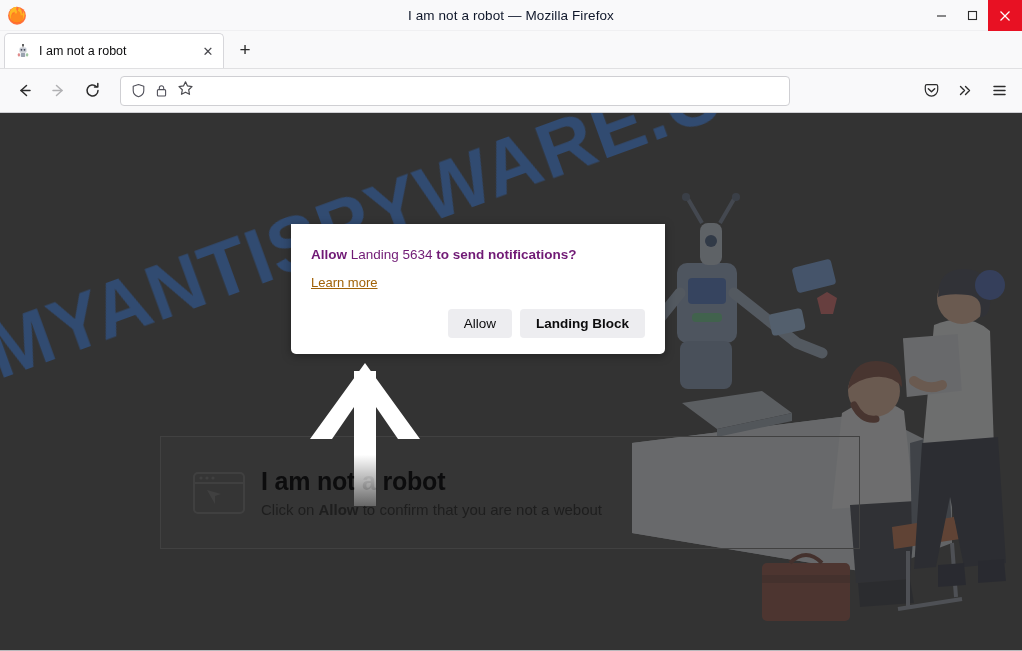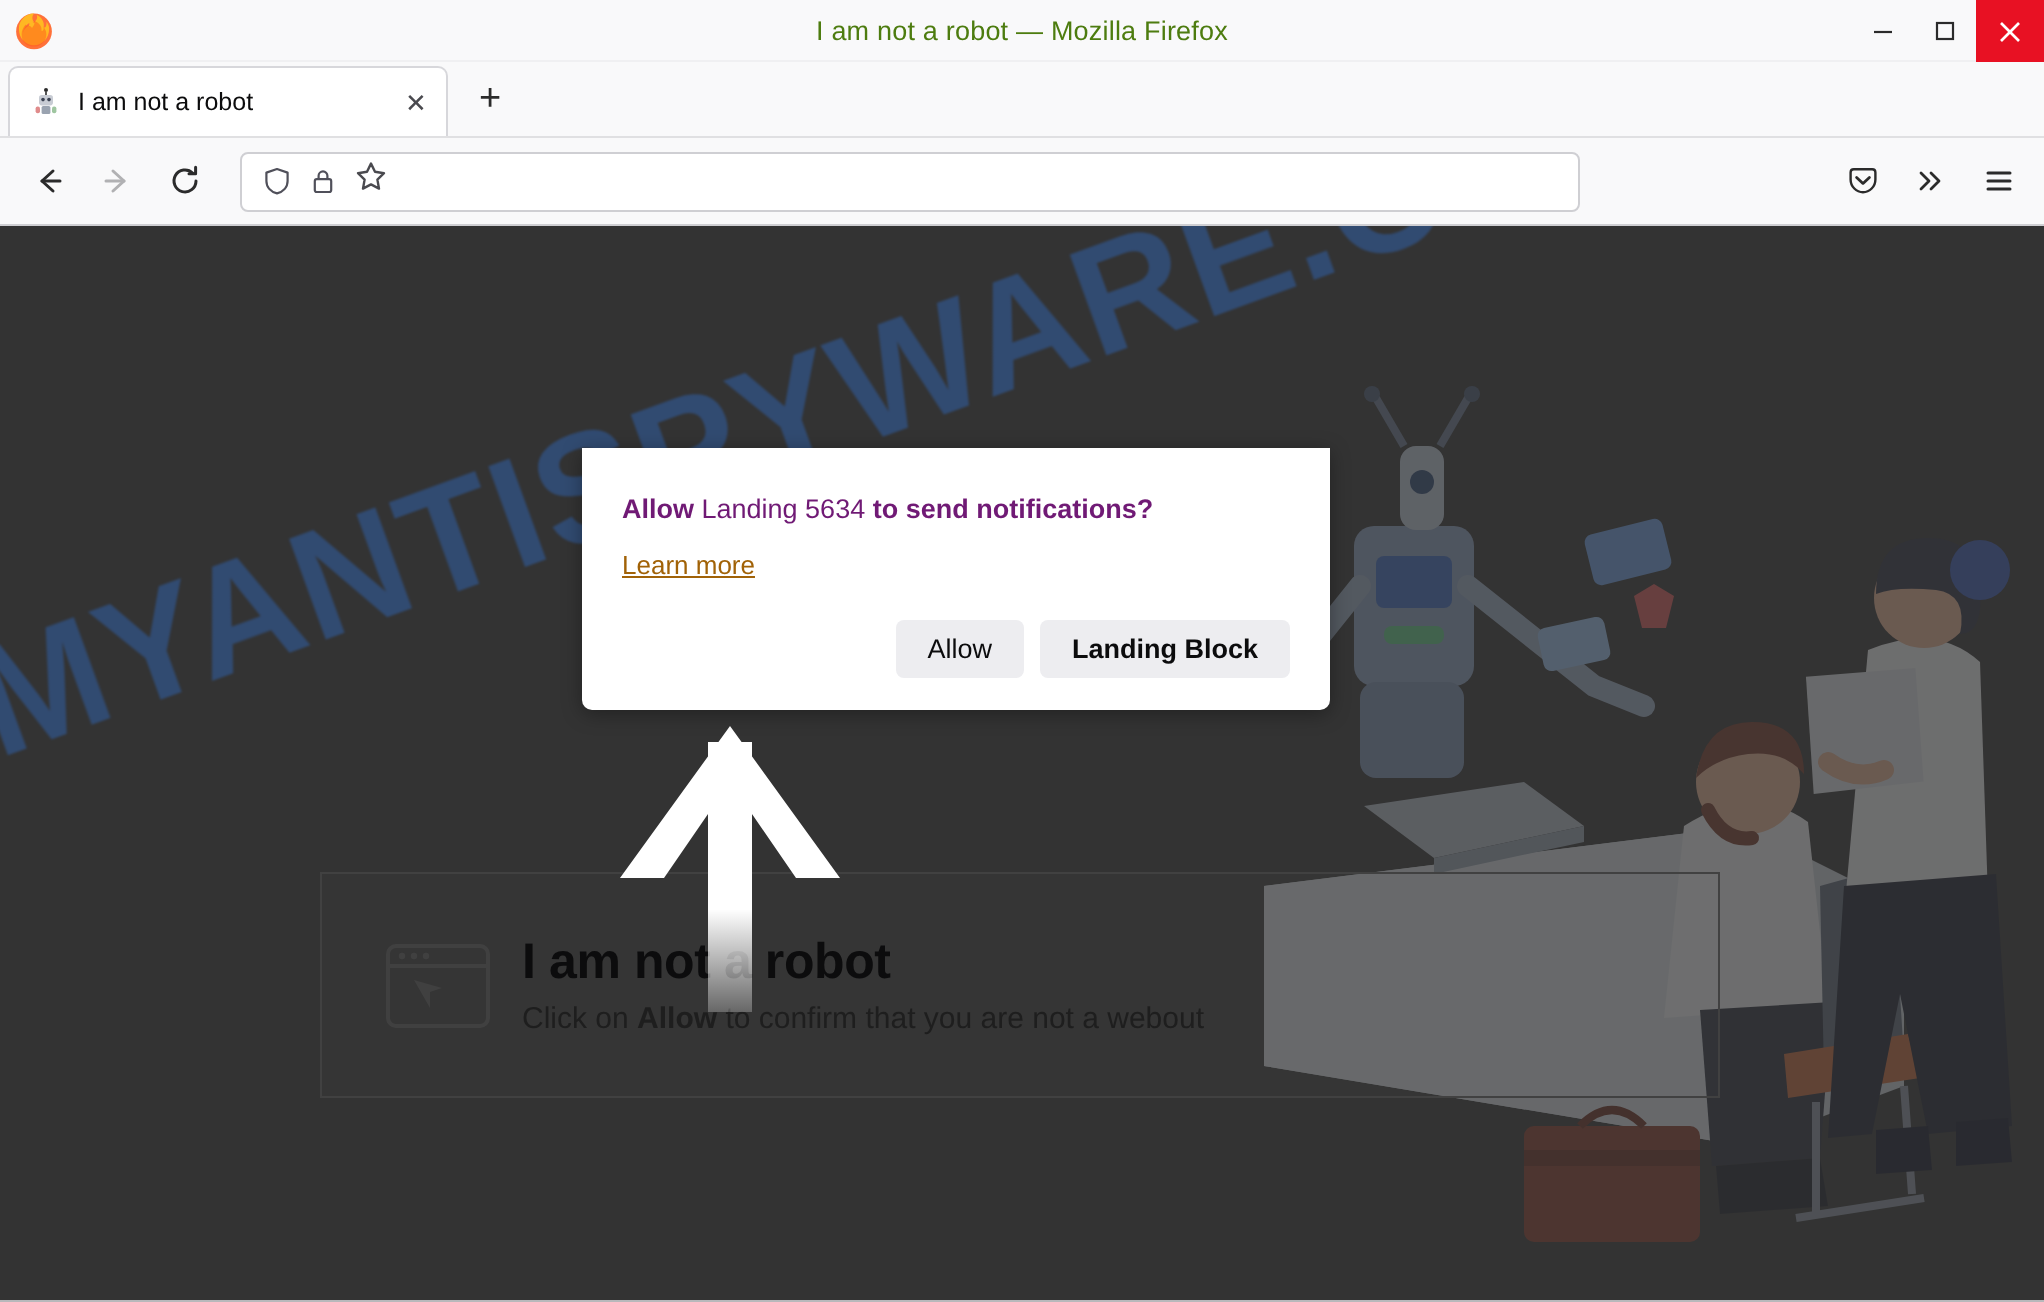--- a/index.html
+++ b/index.html
@@ -23,21 +23,21 @@
   }
   .ff-logo {
     position: absolute;
     left: 6px; top: 4px;
     width: 22px; height: 22px;
   }
   .win-title {
     width: 100%;
     text-align: center;
     font-size: 13.5px;
-    color: #4d7c0f;
+    color: #0f172a;
     letter-spacing: 0.1px;
     line-height: 31px;
   }
   .win-controls {
     position: absolute;
     right: 0; top: 0;
     height: 31px;
     display: flex;
     align-items: stretch;
   }

